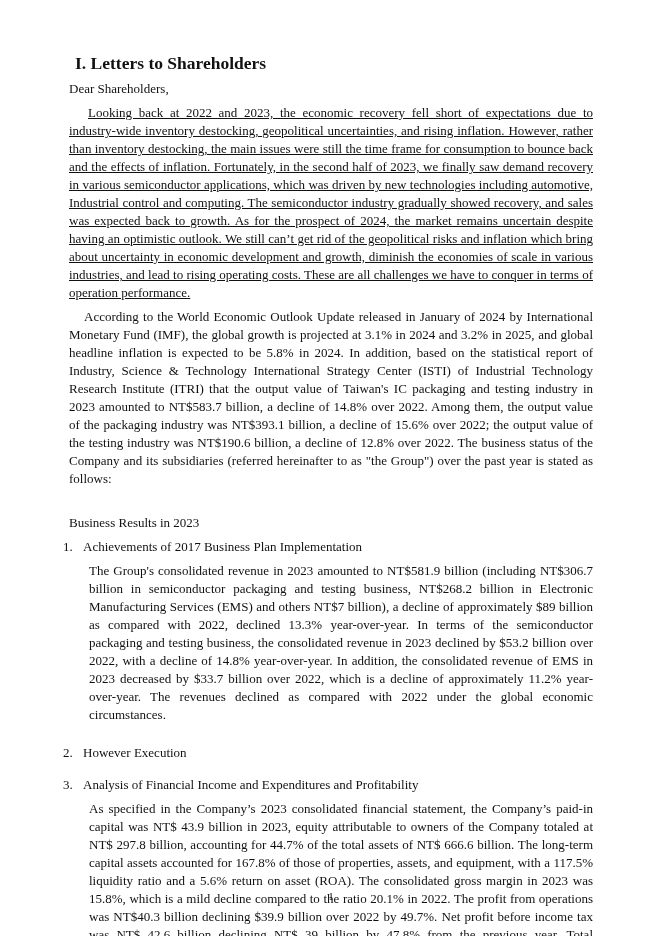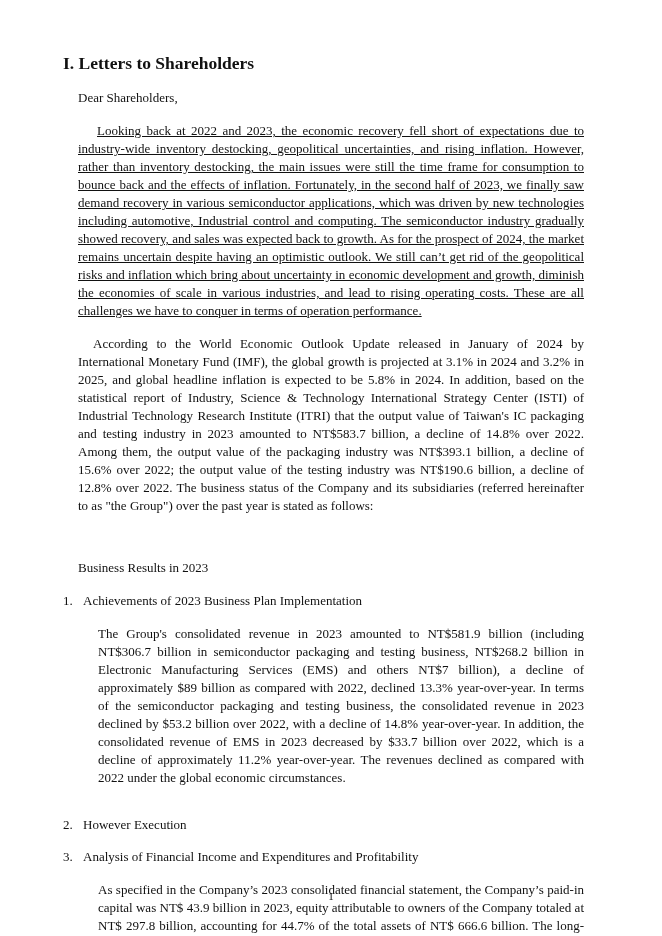--- a/index.html
+++ b/index.html
@@ -3,24 +3,24 @@
 <meta charset="utf-8">
 <style>
   html, body { margin: 0; padding: 0; background: #ffffff; }
   body {
     width: 662px; height: 936px; position: relative; overflow: hidden;
     font-family: "Liberation Serif", "DejaVu Serif", serif;
     color: #111111;
   }
   .page { position: absolute; left: 63px; top: 52px; width: 536px; }
   .h1 {
-    font-weight: bold; font-size: 17.5px; line-height: 22px; margin: 0 0 2px 0;
+    font-weight: bold; font-size: 17.5px; line-height: 22px; margin: 0 0 2px 12px;
   }
   .p {
-    font-size: 13px; line-height: 18px; margin: 15px; text-align: justify;
+    font-size: 13px; line-height: 18px; margin: 6px; text-align: justify;
     text-align-last: left;
   }
   .indent { text-indent: 19px; text-decoration: underline; }
   .indent2 { text-indent: 15px; }
   .gap { height: 14px; }
   .gap-sm { height: 14px; }
   .bold { font-weight: normal; }
   .item { display: flex; font-size: 13px; line-height: 18px; }
   .item .num { width: 20px; flex: 0 0 20px; }
   .item .body { flex: 1; }
@@ -37,21 +37,21 @@
   <p class="p">Dear Shareholders,</p>
   <p class="p indent">Looking back at 2022 and 2023, the economic recovery fell short of expectations due to industry-wide inventory destocking, geopolitical uncertainties, and rising inflation. However, rather than inventory destocking, the main issues were still the time frame for consumption to bounce back and the effects of inflation. Fortunately, in the second half of 2023, we finally saw demand recovery in various semiconductor applications, which was driven by new technologies including automotive, Industrial control and computing. The semiconductor industry gradually showed recovery, and sales was expected back to growth. As for the prospect of 2024, the market remains uncertain despite having an optimistic outlook. We still can’t get rid of the geopolitical risks and inflation which bring about uncertainty in economic development and growth, diminish the economies of scale in various industries, and lead to rising operating costs. These are all challenges we have to conquer in terms of operation performance.</p>
   <p class="p indent2">According to the World Economic Outlook Update released in January of 2024 by International Monetary Fund (IMF), the global growth is projected at 3.1% in 2024 and 3.2% in 2025, and global headline inflation is expected to be 5.8% in 2024. In addition, based on the statistical report of Industry, Science &amp; Technology International Strategy Center (ISTI) of Industrial Technology Research Institute (ITRI) that the output value of Taiwan's IC packaging and testing industry in 2023 amounted to NT$583.7 billion, a decline of 14.8% over 2022. Among them, the output value of the packaging industry was NT$393.1 billion, a decline of 15.6% over 2022; the output value of the testing industry was NT$190.6 billion, a decline of 12.8% over 2022. The business status of the Company and its subsidiaries (referred hereinafter to as "the Group") over the past year is stated as follows:</p>
 
   <div class="gap"></div>
   <p class="p bold">Business Results in 2023</p>
 
   <div class="item">
     <span class="num">1.</span>
     <div class="body">
-      <div>Achievements of 2023 Business Plan Implementation</div>
+      <div>Achievements of 2017 Business Plan Implementation</div>
       <p class="p">The Group's consolidated revenue in 2023 amounted to NT$581.9 billion (including NT$306.7 billion in semiconductor packaging and testing business, NT$268.2 billion in Electronic Manufacturing Services (EMS) and others NT$7 billion), a decline of approximately $89 billion as compared with 2022, declined 13.3% year-over-year. In terms of the semiconductor packaging and testing business, the consolidated revenue in 2023 declined by $53.2 billion over 2022, with a decline of 14.8% year-over-year. In addition, the consolidated revenue of EMS in 2023 decreased by $33.7 billion over 2022, which is a decline of approximately 11.2% year-over-year. The revenues declined as compared with 2022 under the global economic circumstances.</p>
     </div>
   </div>
 
   <div class="gap-sm"></div>
   <div class="item">
     <span class="num">2.</span>
     <div class="body">
       <div>However Execution</div>
     </div>

